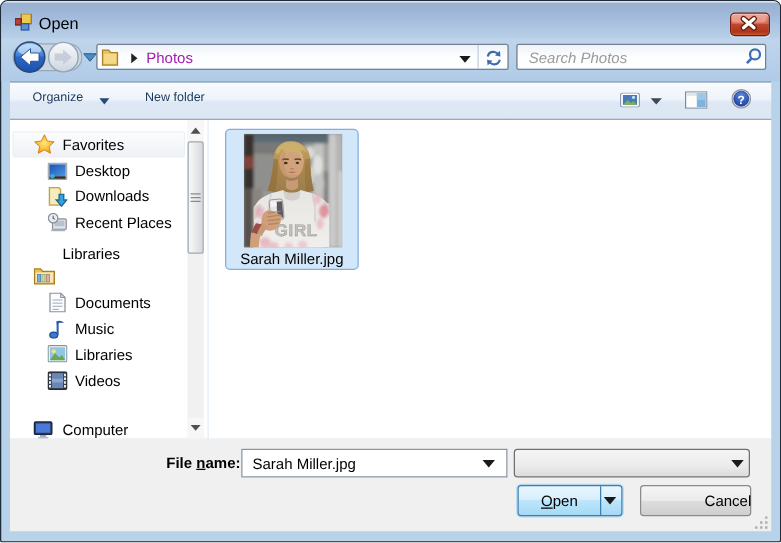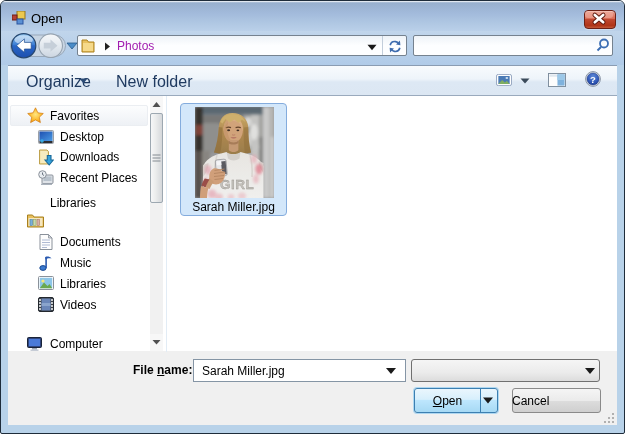--- a/index.html
+++ b/index.html
@@ -20,40 +20,40 @@
   #toolbar{left:8px;top:65px;width:609px;height:30px;background:linear-gradient(#f8fbfd 0%,#eef4fa 45%,#dde8f4 55%,#dce7f3 100%);border-top:1px solid #8a9cb2;border-bottom:1px solid #9aaabd;box-sizing:border-box;height:31px;}
   #main{left:8px;top:96px;width:609px;height:255px;background:#fff;}
   #bottom{left:8px;top:351px;width:609px;height:74px;background:#f0f0f0;}
   
   #addr{left:77px;top:35px;width:330px;height:21px;background:linear-gradient(#eef3f8,#fdfeff 50%);border:1px solid #75828f;border-radius:2px;box-sizing:border-box;}
   #addrdiv{left:382px;top:36px;width:1px;height:19px;background:#c3cedb;}
   #search{left:413px;top:35px;width:200px;height:21px;background:linear-gradient(#eef3f8,#fdfeff 50%);border:1px solid #75828f;border-radius:2px;box-sizing:border-box;}
   #searchtext{left:423px;top:39px;font-size:12px;font-style:italic;color:#9a9a9a;}
   #phototext{left:117px;top:39px;font-size:12px;color:#a21caf;}
   
-  .tbtxt{font-size:16px;color:#1f3a60;}
+  .tbtxt{font-size:10px;color:#1f3a60;}
   
   .side{font-size:12px;color:#000;}
   
   #sbtrack{left:150px;top:96px;width:13px;height:256px;background:#f1f1f1;}
   #sbthumb{left:150px;top:113px;width:13px;height:90px;background:linear-gradient(90deg,#f6f7f8,#eceded 40%,#d5d8db);border:1px solid #9da8b1;border-radius:2px;box-sizing:border-box;}
   
   #tile{left:180px;top:103px;width:107px;height:113px;background:#d3e7fa;border:1px solid #84acdd;border-radius:4px;box-sizing:border-box;}
   #caption{left:180px;top:200px;width:107px;text-align:center;font-size:12px;color:#000;}
   
   #fnlabel{left:133px;top:363px;font-size:12px;color:#000;font-weight:bold;}
   #combo1{left:193px;top:359px;width:213px;height:23px;background:#fff;border:1px solid #8595a5;box-sizing:border-box;}
   #combo1txt{left:202px;top:364px;font-size:12px;color:#000;}
   #combo2{left:411px;top:359px;width:189px;height:23px;border:1px solid #707070;border-radius:3px;background:linear-gradient(#f5f5f5,#ebebeb 60%,#dcdcdc);box-sizing:border-box;}
   #combo2txt{left:416px;top:364px;font-size:11.5px;color:#000;white-space:nowrap;width:167px;overflow:hidden;}
   #openbtn{left:414px;top:388px;width:84px;height:25px;border:1px solid #3c7fb1;border-radius:3px;background:linear-gradient(#eaf6fd,#d7effc 45%,#bde6fd 50%,#a6d9f4 100%);box-sizing:border-box;box-shadow:0 0 0 1px #aed7f0;}
   #openarrowdiv{left:480px;top:389px;width:1px;height:23px;background:#3c7fb1;}
   #opentxt{left:414px;top:394px;width:67px;text-align:center;font-size:12px;color:#000;}
   #cancelbtn{left:512px;top:388px;width:89px;height:25px;border:1px solid #8a8a8a;border-radius:3px;background:linear-gradient(#f5f5f5,#ebebeb 50%,#dddddd 50%,#cfcfcf 100%);box-sizing:border-box;}
-  #canceltxt{left:512px;top:394px;width:89px;text-align:left;font-size:12px;color:#000;}
+  #canceltxt{left:512px;top:394px;width:89px;text-align:right;font-size:12px;color:#000;}
   svg{display:block;}
   .u{text-decoration:underline;}
 </style>
 </head>
 <body>
 <div id="win">
   <div class="abs" id="frame"></div>
   <div class="abs" id="title"></div>
   <div class="abs" id="nav"></div>
   <div class="abs" id="toolbar"></div>
@@ -116,20 +116,21 @@
   <div class="abs" id="addrdiv"></div>
   <svg class="abs" style="left:387px;top:39px" width="16" height="15" viewBox="0 0 16 15">
     <g fill="none" stroke="#3e6cae" stroke-width="1.7">
       <path d="M3.2 6.2 C3.8 3.6 6 2.2 8.6 2.6 C10 2.8 11 3.5 11.7 4.6"></path>
       <path d="M12.8 8.8 C12.2 11.4 10 12.8 7.4 12.4 C6 12.2 5 11.5 4.3 10.4"></path>
     </g>
     <path d="M12.9 1.6 L13.4 6.2 L9 5.4 Z" fill="#3e6cae"></path>
     <path d="M3.1 13.4 L2.6 8.8 L7 9.6 Z" fill="#3e6cae"></path>
   </svg>
   <div class="abs" id="search"></div>
+  <div class="abs" id="searchtext">Search Photos</div>
   <svg class="abs" style="left:595px;top:38px" width="15" height="15" viewBox="0 0 15 15">
     <circle cx="9" cy="5.5" r="4" fill="none" stroke="#3c6eb4" stroke-width="1.8"></circle>
     <line x1="6" y1="9" x2="2.5" y2="12.5" stroke="#3c6eb4" stroke-width="2"></line>
   </svg>
 
   <div class="abs tbtxt" style="left:26px;top:73px">Organize</div>
   <svg class="abs" style="left:79px;top:78px" width="9" height="6" viewBox="0 0 9 6">
       <path d="M0.5 0.5 L8.5 0.5 L4.5 5.5 Z" fill="#2a4a75"></path>
     </svg>
   <div class="abs tbtxt" style="left:116px;top:73px">New folder</div>

